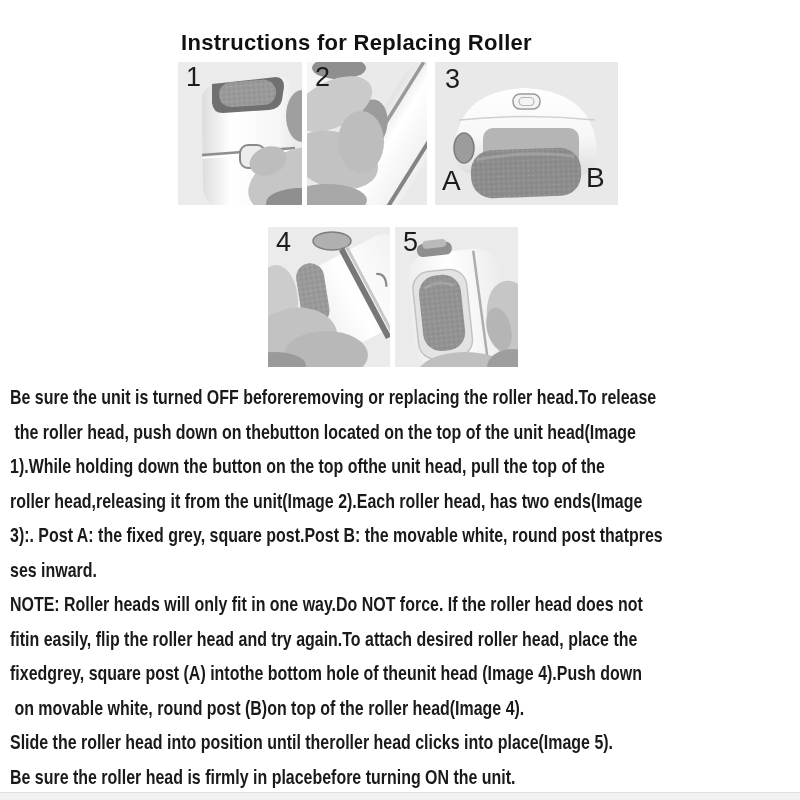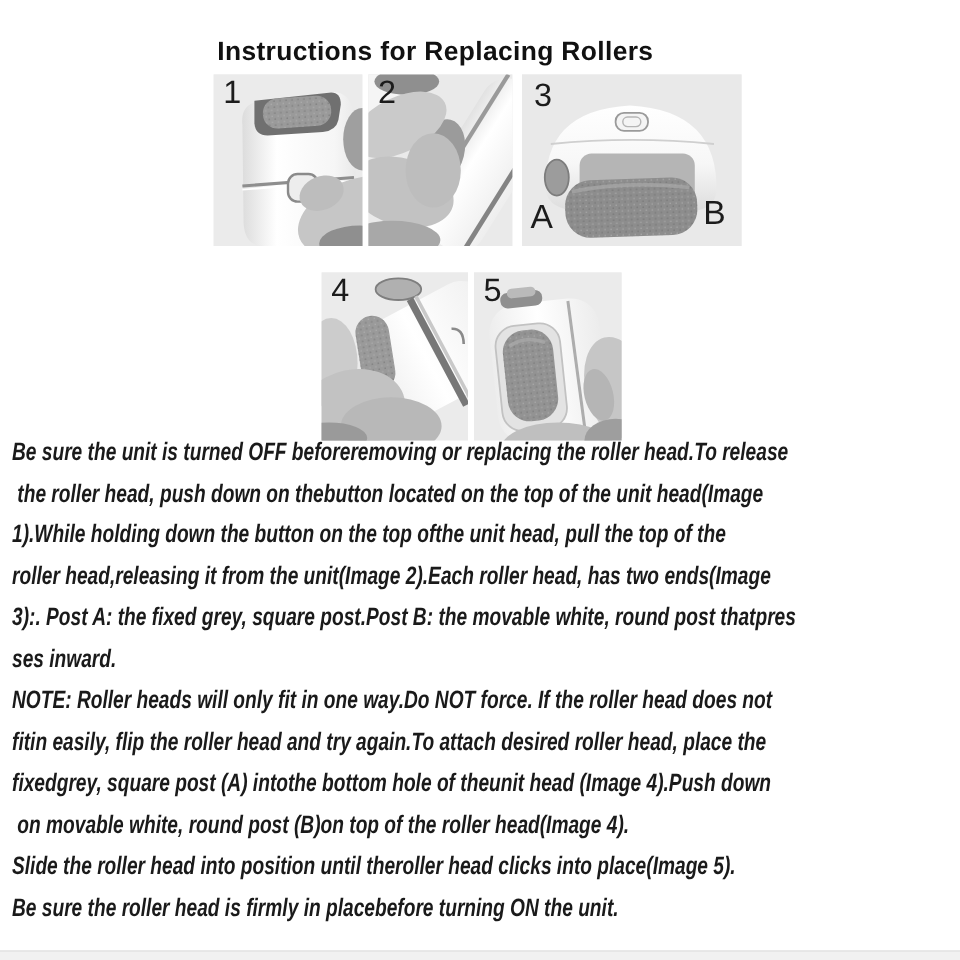--- a/index.html
+++ b/index.html
@@ -25,41 +25,41 @@
     position:absolute;left:8px;top:2px;
     font-size:27px;font-weight:400;color:#1c1c1c;line-height:1;
   }
   .post-label{
     position:absolute;
     font-size:28px;font-weight:400;color:#1c1c1c;line-height:1;
   }
   .post-a{left:7px;top:105px;}
   .post-b{left:151px;top:102px;}
   .text-block{
-    position:absolute;left:10px;top:360px;width:788px;font-style:italic;
+    position:absolute;left:10px;top:380px;width:788px;
   }
   .t-line{
     height:34.5px;line-height:34.5px;
     font-size:21px;font-weight:700;
     white-space:pre;
     transform:scaleX(0.76);
     transform-origin:0 50%;
     color:#1a1a1a;
   }
   .footer-strip{
     position:absolute;left:0;bottom:0;width:800px;height:7px;
     background:#f1f1f1;border-top:1px solid #dedede;
   }
 </style>
 </head>
 <body>
 
 <div class="page">
 
-  <div class="title">Instructions for Replacing Rollers</div>
+  <div class="title">Instructions for Replacing Roller</div>
 
   <div class="panel" style="left:178px;top:62px;width:124px;height:143px;">
     <svg viewBox="0 0 124 143">
       <defs>
         <linearGradient id="g1" x1="0" y1="0" x2="1" y2="0">
           <stop offset="0" stop-color="#dcdcdc"></stop>
             <stop offset="0.3" stop-color="#ffffff"></stop>
           <stop offset="0.8" stop-color="#f6f6f6"></stop>
             <stop offset="1" stop-color="#e8e8e8"></stop>
         </linearGradient>

